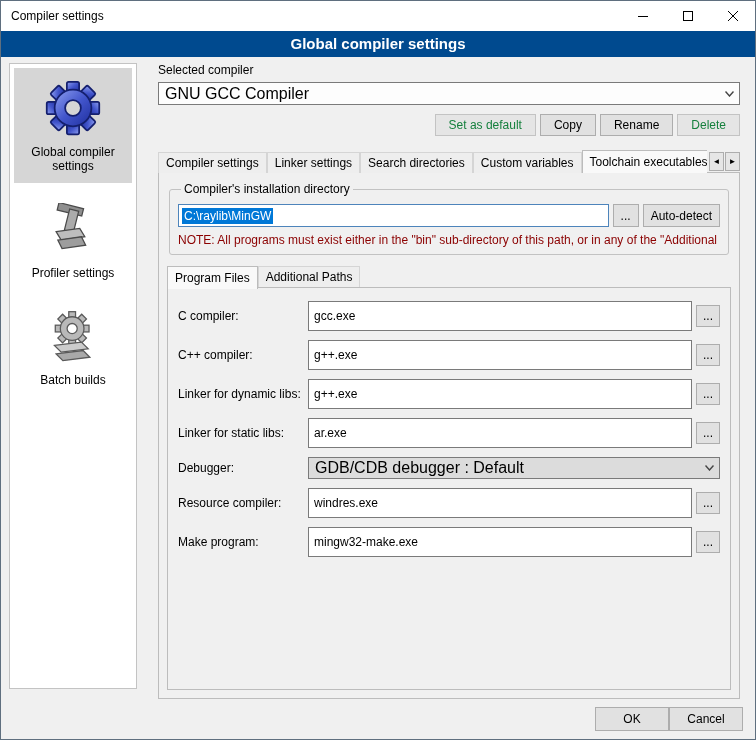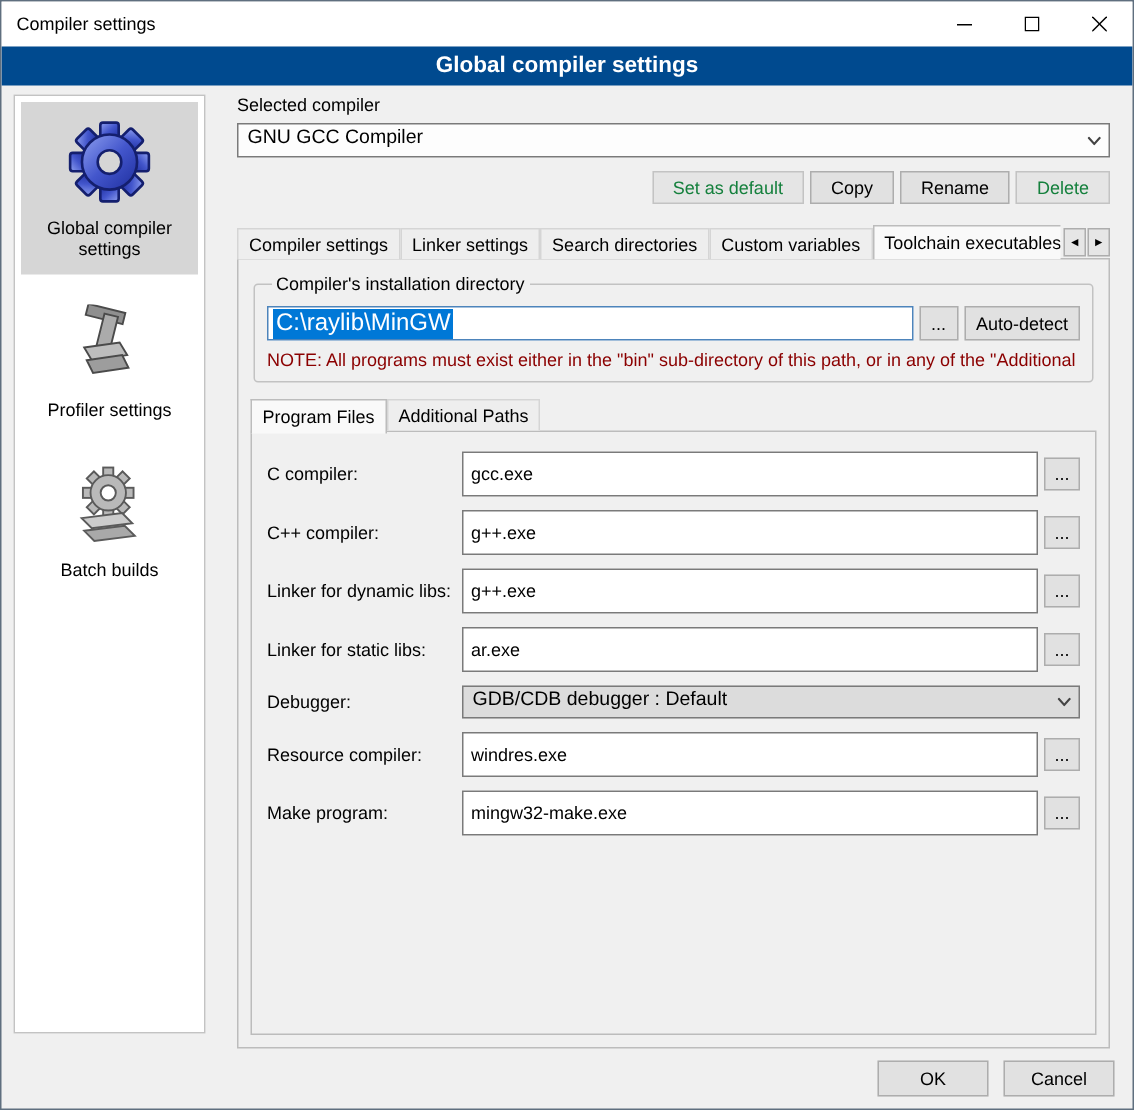--- a/index.html
+++ b/index.html
@@ -20,21 +20,21 @@
   
   .sidebar { position:absolute; left:8px; top:6px; width:128px; bottom:50px; background:#fff; border:1px solid #c3c3c3; padding:4px; display:flex; flex-direction:column; }
   .side-item { display:flex; flex-direction:column; align-items:center; gap:9px; padding:12px 2px 10px; text-align:center; font-size:12px; color:#000; }
   .side-item.selected { background:#d6d6d6; }
   .side-item + .side-item { margin-top:8px; }
 
   
   .main { position:absolute; left:157px; top:6px; right:15px; bottom:40px; display:flex; flex-direction:column; }
   .field-label { font-size:12px; margin-bottom:5px; }
 
-  .combo { border:1px solid #7a7a7a; background:#fdfdfd; height:23px; display:flex; align-items:flex-start; padding-left:6px; font-size:13px; }
+  .combo { border:1px solid #7a7a7a; background:#fdfdfd; height:23px; display:flex; align-items:center; padding-left:6px; font-size:16px; }
   .combo .arrow-zone { margin-left:auto; width:20px; align-self:stretch; display:flex; align-items:center; justify-content:center; }
   .combo.gray { background:#dcdcdc;gap:24px; }
 
   .btn { border:1px solid #adadad; background:#e1e1e1; font-size:12px; height:22px; padding:0 13px; white-space:nowrap; }
   .btn.disabled { color:#15803d; background:#e5e5e5; border-color:#c3c3c3; }
   .btn-row { display:flex; gap:4px; margin:9px 0 14px; align-items:center; }
   .btn-row .spacer { flex:1; }
   .btn-reset { margin-left:14px; }
 
   
@@ -43,36 +43,36 @@
   .tab { border:1px solid #d5d5d5; border-bottom:none; background:#eeeeee; padding:3px 7px 4px; font-size:12px; white-space:nowrap; height:21px; }
   .tab.active { background:#f9f9f9; border-color:#bcbcbc; height:23px; padding-top:4px; }
   .tab-arrows { display:flex; gap:1px; margin-left:2px; padding-bottom:2px; }
   .tab-arrow { width:15px; height:19px; border:1px solid #adadad; background:#e6e6e6; font-size:8px; display:flex; align-items:center; justify-content:center; }
 
   .tabpage { flex:1; border:1px solid #bcbcbc; margin-top:-1px; background:#f0f0f0; padding:9px 8px 8px; display:flex; flex-direction:column; }
 
   fieldset.group { border:1px solid #c2c2c2; border-radius:3px; padding:8px 8px 7px; margin:0 2px; }
   fieldset.group legend { font-size:12px; padding:0 3px; margin-left:3px; }
   .dir-row { display:flex; gap:4px; align-items:center; }
-  .text-input { flex:1; height:23px; border:1px solid #4d84bb; background:#fff; display:flex; align-items:center; padding-left:3px; font-size:16px; overflow:hidden; }
+  .text-input { flex:1; height:23px; border:1px solid #4d84bb; background:#fff; display:flex; align-items:center; padding-left:3px; font-size:12px; overflow:hidden; }
   .text-input .selected-text { background:#0078d7; color:#fff; padding:1px 2px; }
   .btn.small { padding:0 7px; height:23px; }
   .note { margin-top:6px; color:#8b0000; font-size:12px; white-space:nowrap; overflow:hidden; }
 
   
   .inner-tabstrip { display:flex; margin-top:11px; align-items:flex-start; height:22px; position:relative; z-index:2; }
   .inner-panel { flex:1; border:1px solid #bcbcbc; margin-top:-1px; padding:13px 10px 0; background:#f0f0f0; }
 
   .prow { display:flex; align-items:center; margin-bottom:9px; }
   .prow .plabel { width:130px; font-size:12px; flex:0 0 130px; }
   .pinput { flex:1; height:30px; border:1px solid #7a7a7a; background:#fff; font-size:12px; padding:0 5px; }
   .pbrowse { width:24px; height:22px; margin-left:4px; padding:0; }
   .pcombo { flex:1; height:22px; }
 
-  .footer { position:absolute; right:12px; bottom:8px; display:flex; gap:10px; }
+  .footer { position:absolute; right:12px; bottom:8px; display:flex; gap:0; }
   .footer .btn { height:24px; min-width:74px; }
 </style>
 </head>
 <body>
 
 <div class="window">
 
   <div class="titlebar">
     <span class="title">Compiler settings</span>
     <div class="win-controls">

